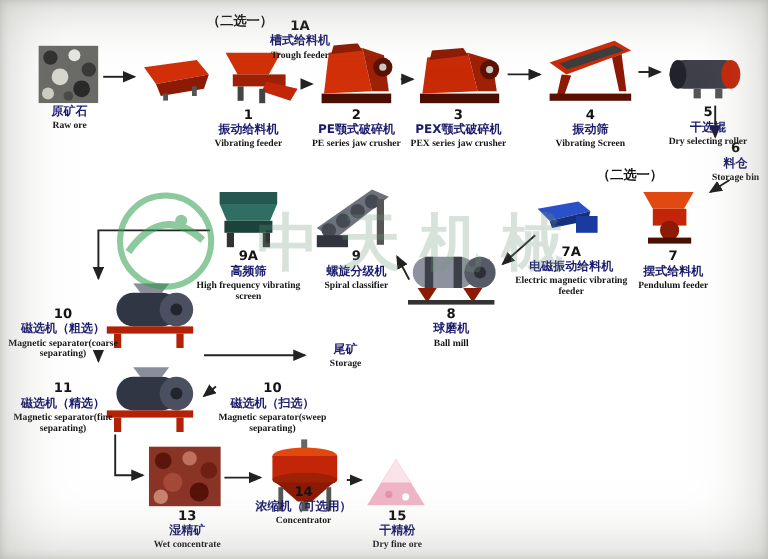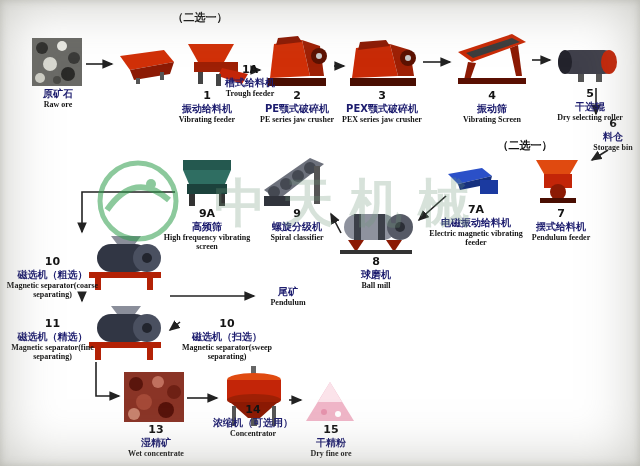--- a/index.html
+++ b/index.html
@@ -245,21 +245,21 @@
   </div>
 
   <div class="choose" style="left:165px;top:10px;width:70px;">（二选一）</div>
   <div class="choose" style="left:490px;top:138px;width:70px;">（二选一）</div>
 
   <div class="labels" style="left:30px;top:88px;width:56px;">
     <span class="zh">原矿石</span>
     <span class="en">Raw ore</span>
   </div>
 
-  <div class="labels" style="left:214px;top:16px;width:72px;margin-top:48px;">
+  <div class="labels" style="left:214px;top:16px;width:72px;">
     <span class="num">1A</span>
     <span class="zh">槽式给料机</span>
     <span class="en">Trough feeder</span>
   </div>
 
   <div class="labels" style="left:167px;top:90px;width:80px;">
     <span class="num">1</span>
     <span class="zh">振动给料机</span>
     <span class="en">Vibrating feeder</span>
   </div>
@@ -325,21 +325,21 @@
   </div>
 
   <div class="labels" style="left:0px;top:256px;width:105px;">
     <span class="num">10</span>
     <span class="zh">磁选机（粗选）</span>
     <span class="en">Magnetic separator(coarse separating)</span>
   </div>
 
   <div class="labels" style="left:258px;top:286px;width:60px;">
     <span class="zh">尾矿</span>
-    <span class="en">Pendulum</span>
+    <span class="en">Storage</span>
   </div>
 
   <div class="labels" style="left:0px;top:318px;width:105px;">
     <span class="num">11</span>
     <span class="zh">磁选机（精选）</span>
     <span class="en">Magnetic separator(fine separating)</span>
   </div>
 
   <div class="labels" style="left:168px;top:318px;width:118px;">
     <span class="num">10</span>

